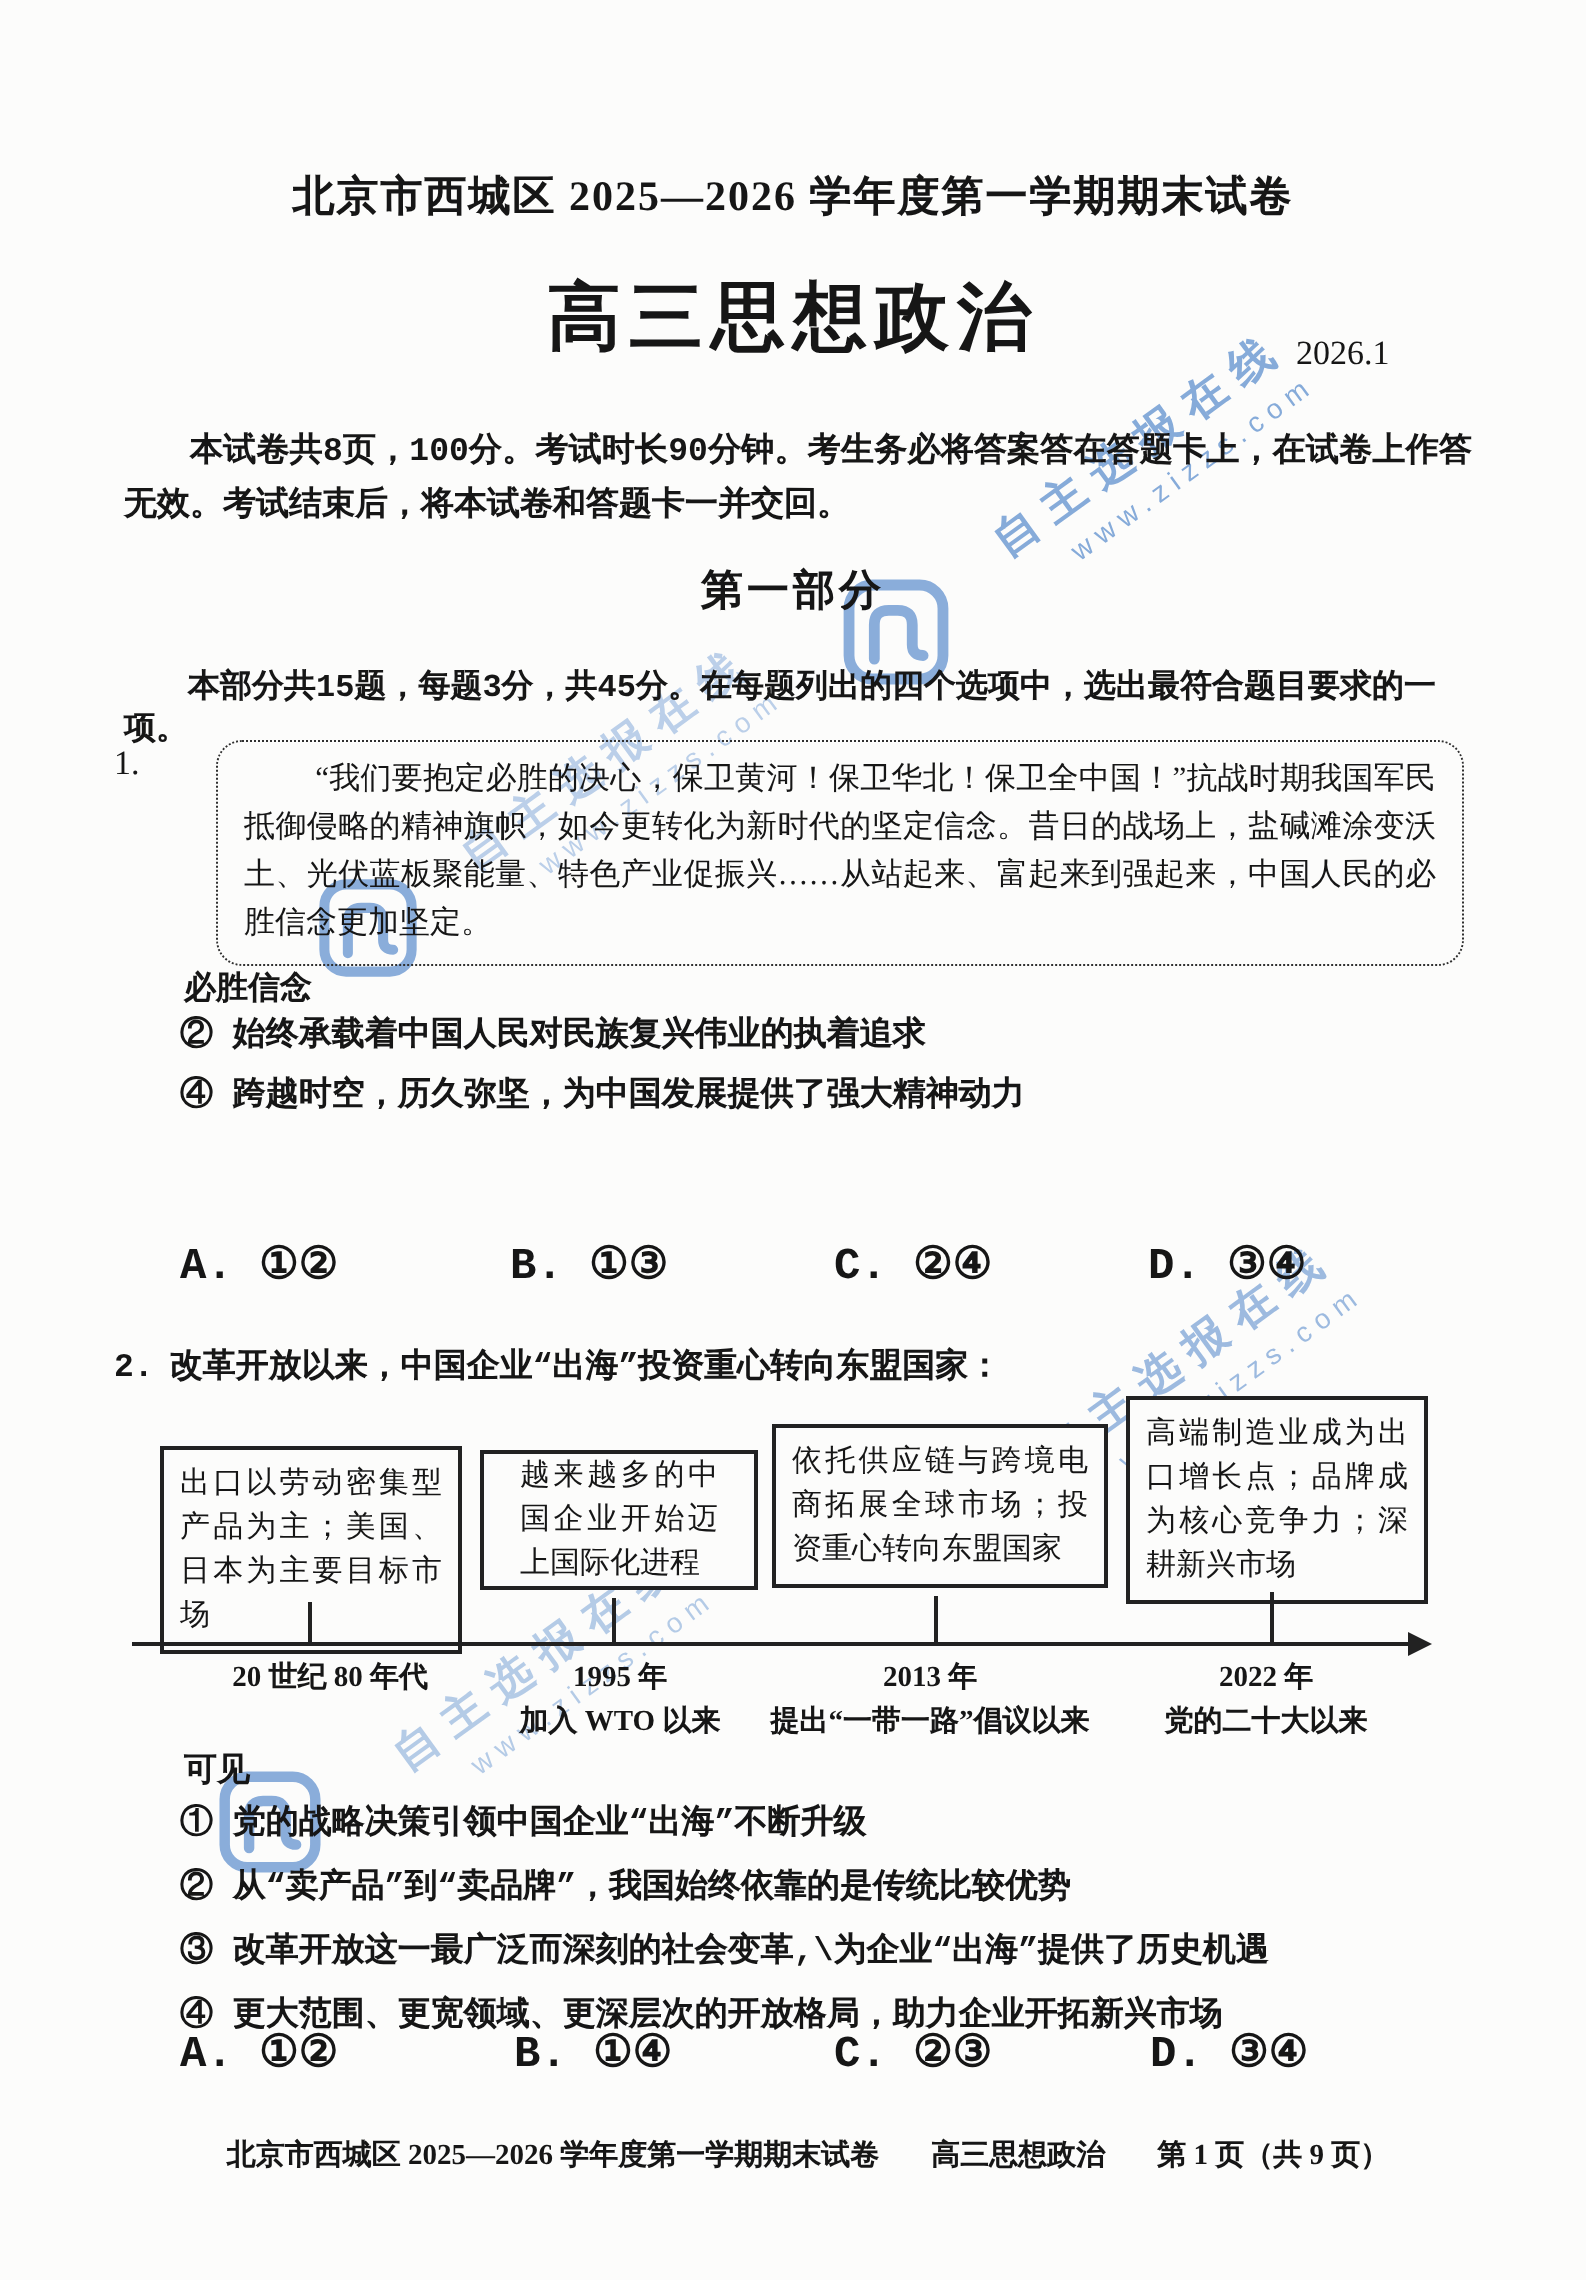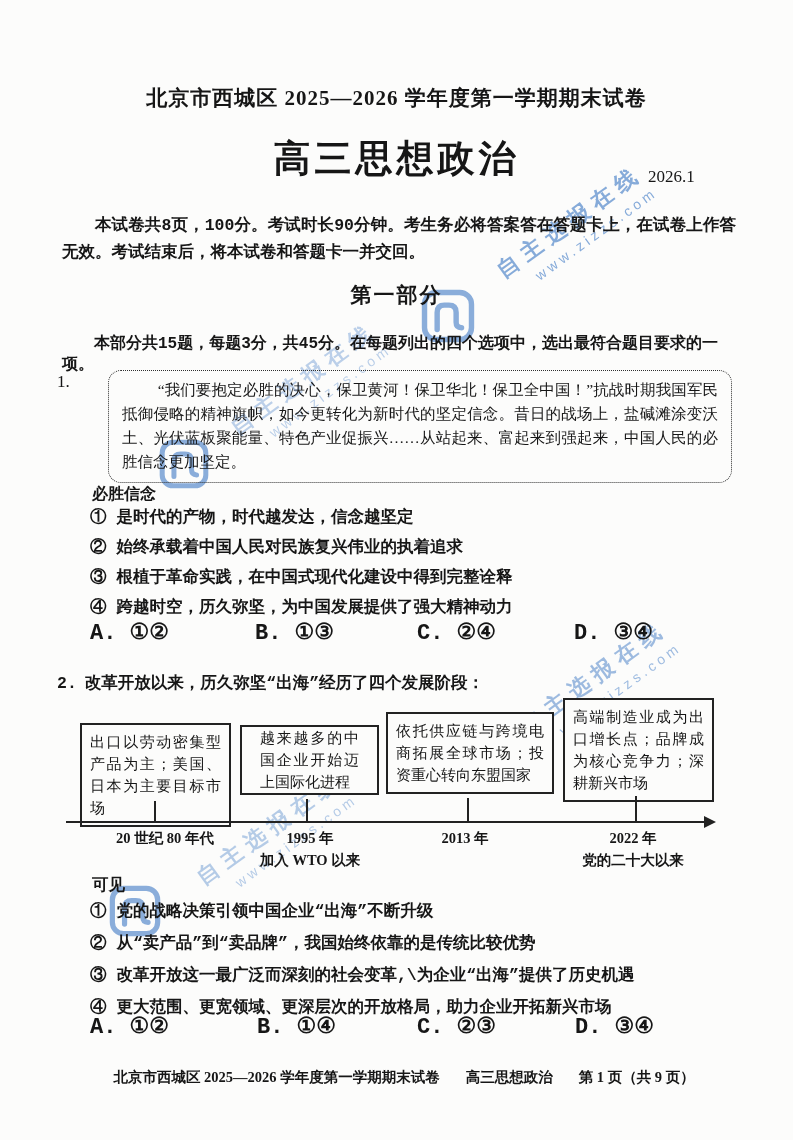--- a/index.html
+++ b/index.html
@@ -110,50 +110,49 @@
   <div class="abs center subject-title">高三思想政治</div>
   <div class="abs exam-date">2026.1</div>
   <p class="abs instructions hei">本试卷共8页，100分。考试时长90分钟。考生务必将答案答在答题卡上，在试卷上作答无效。考试结束后，将本试卷和答题卡一并交回。</p>
   <div class="abs center section-title">第一部分</div>
   <p class="abs section-note hei">本部分共15题，每题3分，共45分。在每题列出的四个选项中，选出最符合题目要求的一项。</p>
 
   <div class="abs q1-num">1.</div>
   <div class="abs quote-box">“我们要抱定必胜的决心，保卫黄河！保卫华北！保卫全中国！”抗战时期我国军民抵御侵略的精神旗帜，如今更转化为新时代的坚定信念。昔日的战场上，盐碱滩涂变沃土、光伏蓝板聚能量、特色产业促振兴……从站起来、富起来到强起来，中国人民的必胜信念更加坚定。</div>
   <div class="abs q1-stem hei">必胜信念</div>
   <ul class="abs items q1-items hei">
-    <li>① 是时代的产物，时代越发达，信念越坚定</li>
     <li>② 始终承载着中国人民对民族复兴伟业的执着追求</li>
-    <li>③ 根植于革命实践，在中国式现代化建设中得到完整诠释</li>
     <li>④ 跨越时空，历久弥坚，为中国发展提供了强大精神动力</li>
   </ul>
   <div class="abs options-row q1-options hei">
     <span class="opt o0">A. ①②</span>
     <span class="opt o1">B. ①③</span>
     <span class="opt o2">C. ②④</span>
     <span class="opt o3">D. ③④</span>
   </div>
 
-  <p class="abs q2-stem hei"><span class="num">2.</span><span>改革开放以来，历久弥坚“出海”经历了四个发展阶段：</span></p>
+  <p class="abs q2-stem hei"><span class="num">2.</span><span>改革开放以来，中国企业“出海”投资重心转向东盟国家：</span></p>
 
   <div class="abs diagram">
     <div class="stage-box sb1">出口以劳动密集型产品为主；美国、日本为主要目标市场</div>
     <div class="stage-box sb2">越来越多的中国企业开始迈上国际化进程</div>
     <div class="stage-box sb3">依托供应链与跨境电商拓展全球市场；投资重心转向东盟国家</div>
     <div class="stage-box sb4">高端制造业成为出口增长点；品牌成为核心竞争力；深耕新兴市场</div>
     <div class="stub st1"></div>
     <div class="stub st2"></div>
     <div class="stub st3"></div>
     <div class="stub st4"></div>
     <div class="axis"></div>
     <div class="arrow"></div>
     <div class="tl year y1">20 世纪 80 年代</div>
     <div class="tl year y2">1995 年</div>
     <div class="tl year y3">2013 年</div>
     <div class="tl year y4">2022 年</div>
     <div class="tl event e2">加入 WTO 以来</div>
+    <div class="tl event e3">提出“一带一路”倡议以来</div>
     <div class="tl event e4">党的二十大以来</div>
   </div>
 
   <div class="abs q2-lead hei">可见</div>
   <ul class="abs items q2-items hei">
     <li>① 党的战略决策引领中国企业“出海”不断升级</li>
     <li>② 从“卖产品”到“卖品牌”，我国始终依靠的是传统比较优势</li>
     <li>③ 改革开放这一最广泛而深刻的社会变革,\为企业“出海”提供了历史机遇</li>
     <li>④ 更大范围、更宽领域、更深层次的开放格局，助力企业开拓新兴市场</li>
   </ul>

